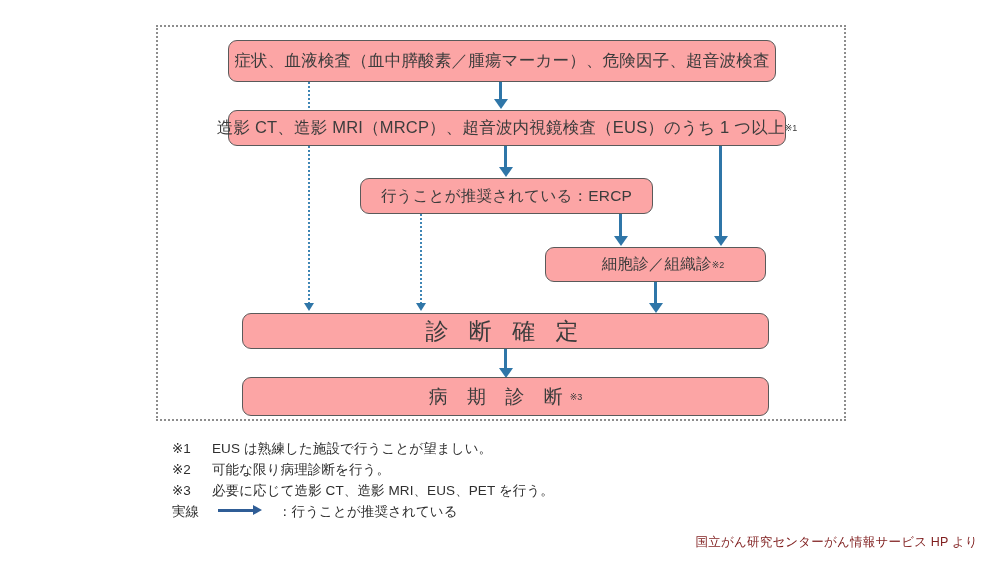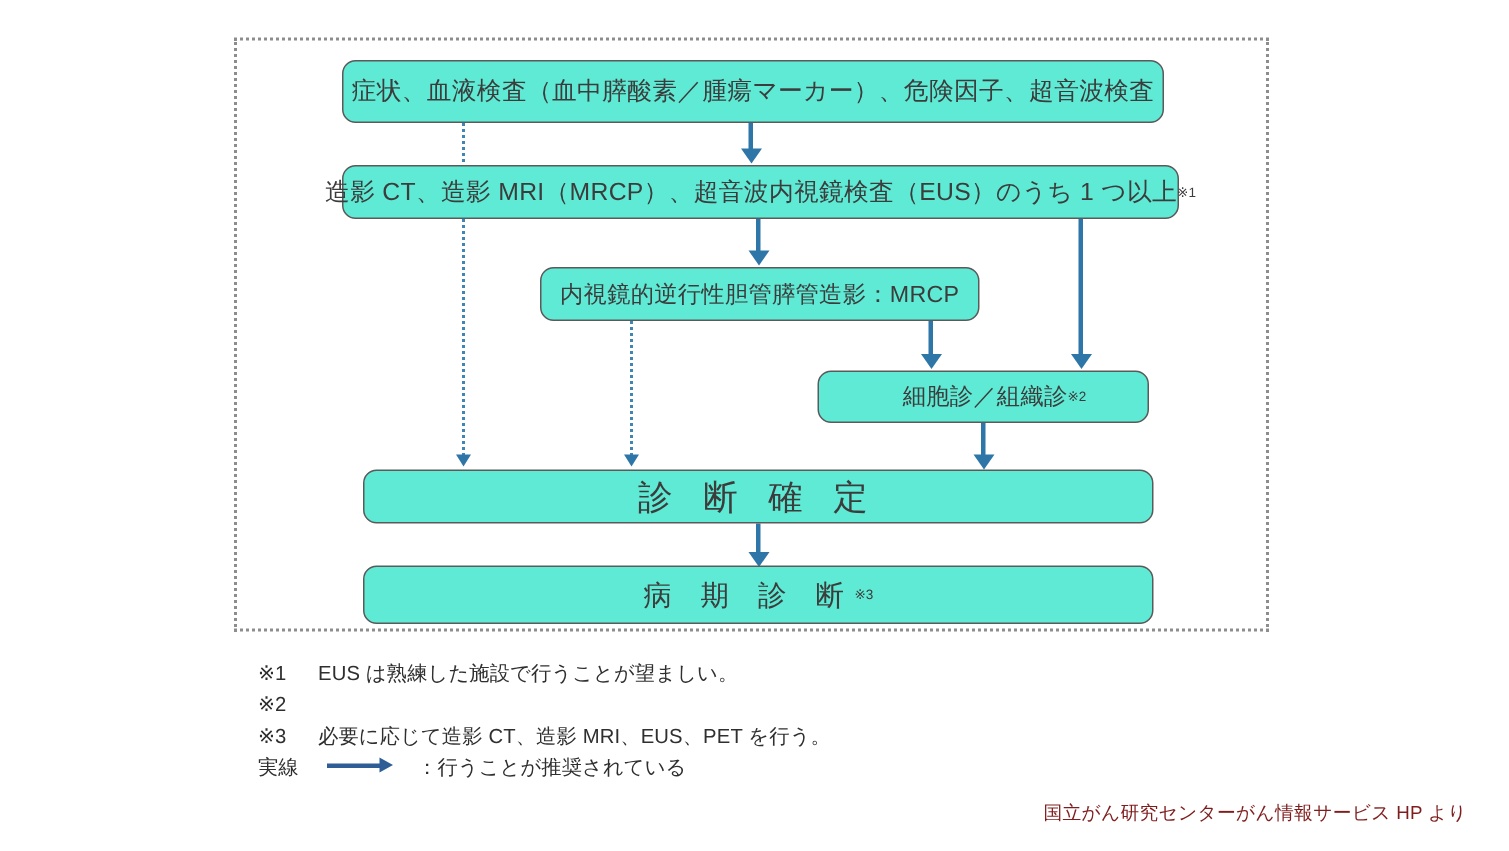--- a/index.html
+++ b/index.html
@@ -29,21 +29,21 @@
     height: 396px;
     border: 2px dotted #8d8d8d;
     background: transparent;
   }
 
   
   .fbox {
     position: absolute;
     border: 1.6px solid #5a5a5a;
     border-radius: 9px;
-    background: #5eead4;
+    background: #fca5a5;
     display: flex;
     align-items: center;
     justify-content: center;
     color: #3c3c3c;
     letter-spacing: 0.2px;
     white-space: nowrap;
     z-index: 4;
   }
   .fbox .txt { display: inline-block; }
   .sup {
@@ -226,21 +226,21 @@
   <div class="fbox" id="box-symptoms">
     <span class="txt">症状、血液検査（血中膵酸素／腫瘍マーカー）、危険因子、超音波検査</span>
   </div>
 
   <div class="fbox" id="box-imaging">
     <span class="txt">造影 CT、造影 MRI（MRCP）、超音波内視鏡検査（EUS）のうち 1 つ以上</span>
       <span class="sup">※1</span>
   </div>
 
   <div class="fbox" id="box-ercp">
-    <span class="txt">内視鏡的逆行性胆管膵管造影：MRCP</span>
+    <span class="txt">行うことが推奨されている：ERCP</span>
   </div>
 
   <div class="fbox" id="box-cyto">
     <span class="txt">細胞診／組織診</span>
       <span class="sup">※2</span>
   </div>
 
   <div class="fbox" id="box-diagnosis">
     <span class="txt">診 断 確 定</span>
   </div>
@@ -250,20 +250,21 @@
       <span class="sup">※3</span>
   </div>
 
   <div class="notes">
     <div class="note-row">
       <span class="note-mark">※1</span>
       <span class="note-text">EUS は熟練した施設で行うことが望ましい。</span>
     </div>
     <div class="note-row">
       <span class="note-mark">※2</span>
+      <span class="note-text">可能な限り病理診断を行う。</span>
     </div>
     <div class="note-row">
       <span class="note-mark">※3</span>
       <span class="note-text">必要に応じて造影 CT、造影 MRI、EUS、PET を行う。</span>
     </div>
   </div>
 
   <div class="legend">
     <div class="legend-row">
       <span class="legend-label">実線</span>

